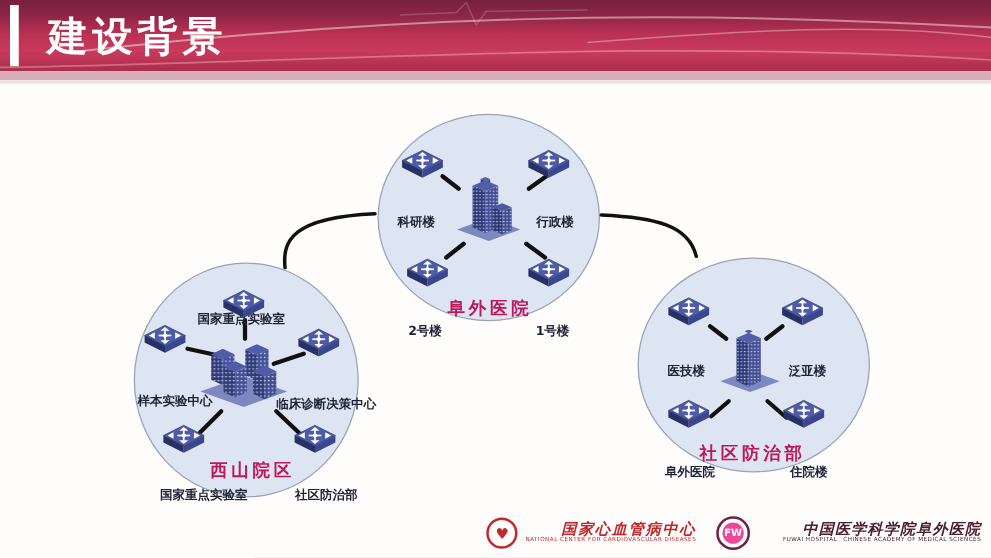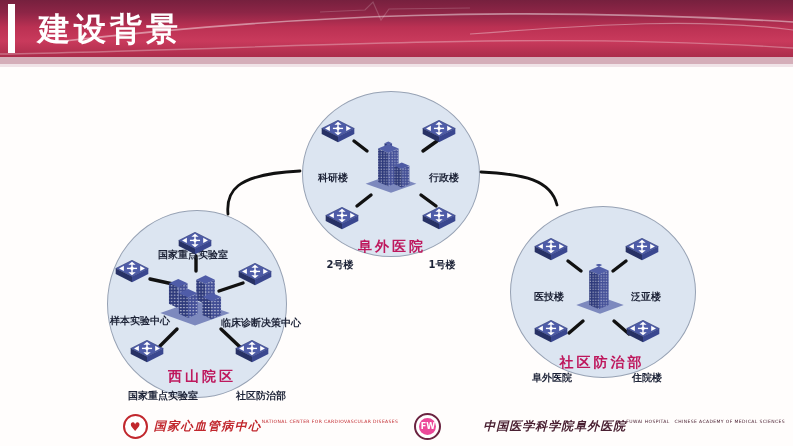--- a/index.html
+++ b/index.html
@@ -28,21 +28,21 @@
   
   .footer{position:absolute;right:8px;bottom:6px;display:flex;align-items:center;gap:16px;}
   .logo-group{display:flex;align-items:center;gap:6px;}
   .ring1{width:25px;height:25px;border-radius:50%;border:2px solid #c1272d;background:#fff;
          display:flex;align-items:center;justify-content:center;box-sizing:border-box;}
   .ring1 .heart{color:#c1272d;font-size:12px;line-height:1;}
   .ring2{width:27px;height:27px;border-radius:50%;border:2px solid #6b2340;background:#fff;
          display:flex;align-items:center;justify-content:center;box-sizing:border-box;}
   .ring2 .inner{width:17px;height:17px;border-radius:50%;background:#ec4899;color:#fff;
          font-size:8px;font-weight:bold;display:flex;align-items:center;justify-content:center;}
-  .lg-text{display:flex;flex-direction:row;line-height:1.1;}
+  .lg-text{display:flex;flex-direction:column;line-height:1.1;align-items:flex-end;}
   .lg-name1{color:#c1272d;font-size:12px;font-weight:700;letter-spacing:1.5px;font-style:italic;}
   .lg-cap1{color:#c1272d;font-size:4.5px;letter-spacing:.4px;}
   .lg-name2{color:#4a2032;font-size:12px;font-weight:700;letter-spacing:1px;font-style:italic;margin-left:36px;}
   .lg-cap2{color:#4a2032;font-size:4.5px;letter-spacing:.4px;}
 </style>
 </head>
 <body>
 
 <div class="slide">
 

